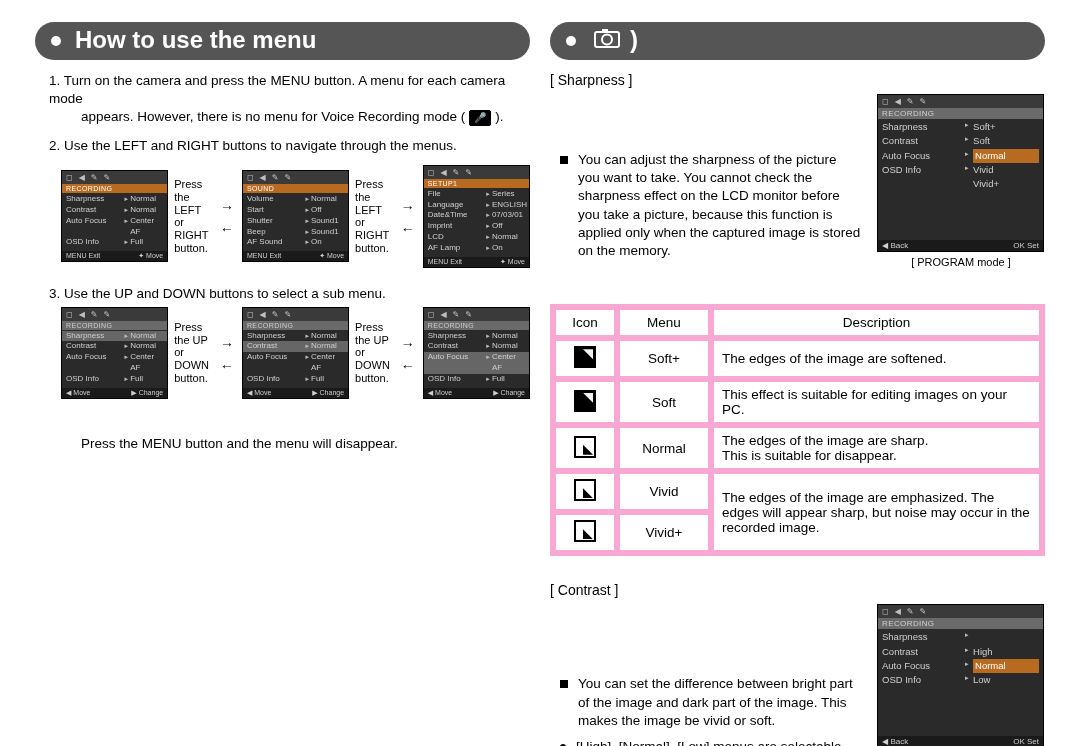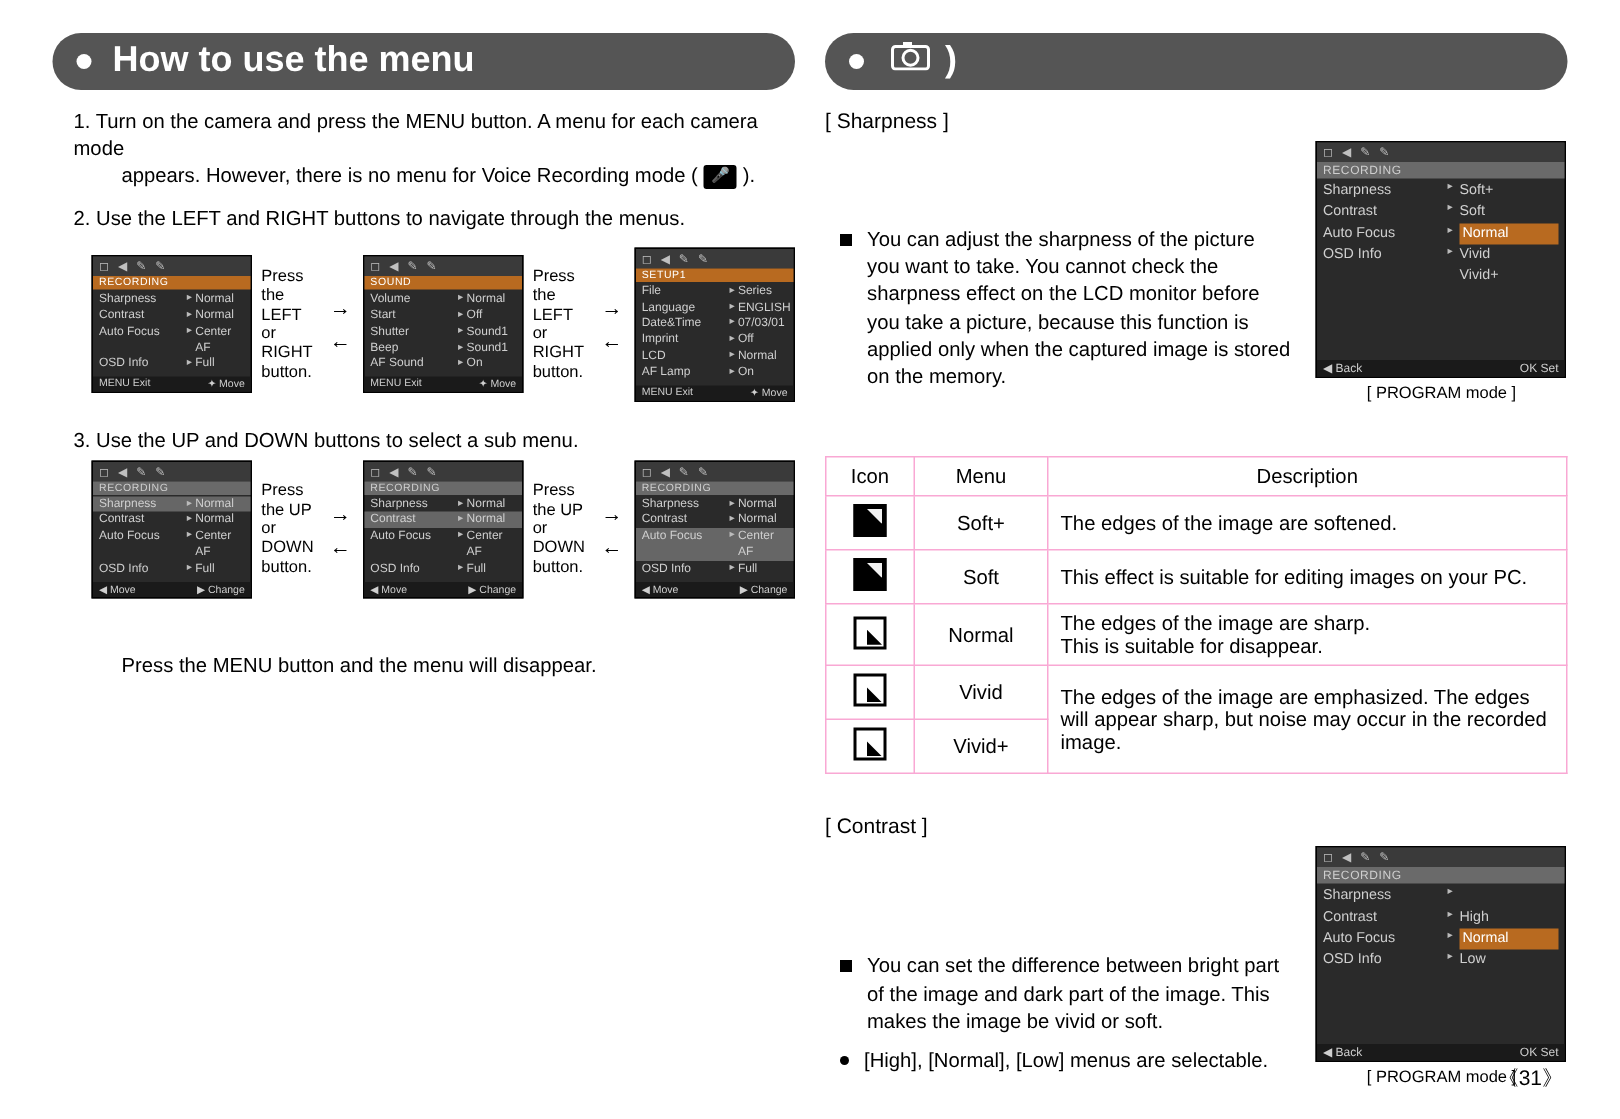--- a/index.html
+++ b/index.html
@@ -170,21 +170,21 @@
   .right-menu .mini-line .k { flex: 0 0 50%; }
   .right-menu .mini-foot { font-size: 8px; margin-top: 48px; }
   .caption { font-size: 11px; text-align: center; margin-top: 4px; }
   .tbl {
     border-collapse: collapse;
     width: 100%;
     font-size: 13.5px;
     margin-top: 36px;
   }
   .tbl th, .tbl td {
-    border: 1px solid #f9a8d4;
+    border: 6px solid #f9a8d4;
     padding: 5px 8px;
     text-align: left;
     vertical-align: middle;
   }
   .tbl th { font-weight: normal; text-align: center; }
   .tbl td.ic { width: 42px; text-align: center; }
   .tbl td.mn { width: 72px; text-align: center; }
   .ico-soft {
     display:inline-block; width:18px; height:18px; border:2px solid #000;
     position:relative; background:#000;

